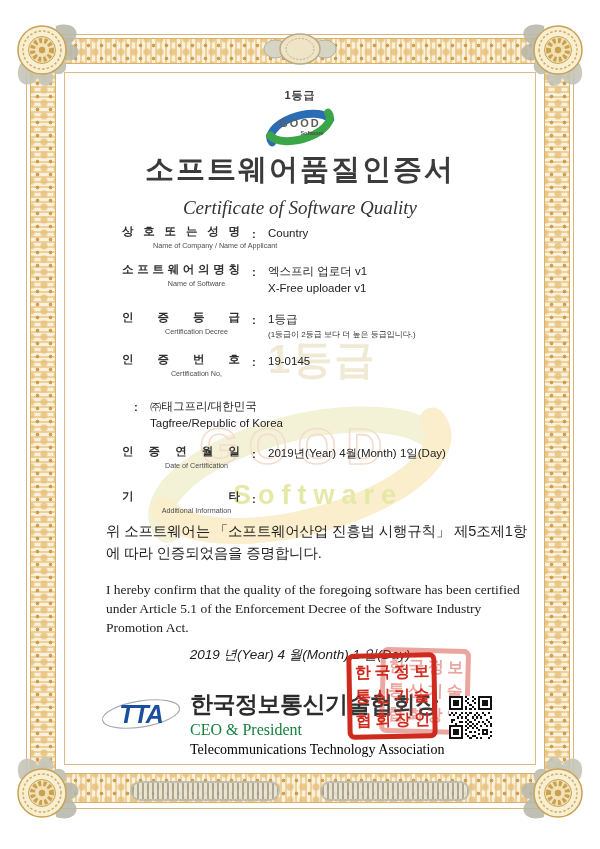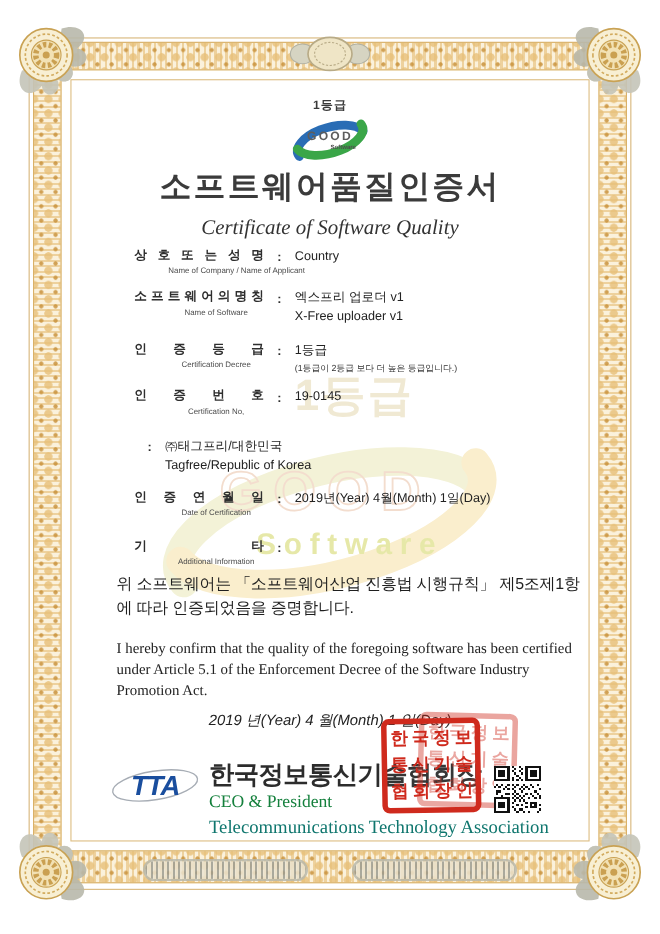--- a/index.html
+++ b/index.html
@@ -86,22 +86,22 @@
   .date-line { position:absolute; top:629px; left:0; width:100%; text-align:center;
     font-size:13.5px; color:#222; font-style:italic;margin-top:17px; }
 
   
   .issuer { position:absolute; top:692px; left:100px; display:flex; align-items:flex-start; }
   .issuer-text { margin-left:8px; }
   .issuer-name { font-size:23px; font-weight:bold; color:#2c2c2c; letter-spacing:-0.5px;
     line-height:1.1; }
   .issuer-ceo { font-family:"Liberation Serif","DejaVu Serif",serif; font-size:16px;
     color:#15803d; margin-top:4px; }
-  .issuer-org { font-family:"Liberation Serif","DejaVu Serif",serif; font-size:17px;
-    color:#0f766e; margin-top:3px; }
+  .issuer-org { font-family:"Liberation Serif","DejaVu Serif",serif; font-size:14px;
+    color:#000000; margin-top:3px; }
 
   
   .seal { position:absolute; width:90px; height:86px; border:5px solid #cf2a1d;
     border-radius:7px; display:grid; grid-template-columns:repeat(4,1fr);
     align-content:space-around; justify-items:center; padding:2px 1px;
     color:#cf2a1d; font-weight:bold; font-size:16px; line-height:1; letter-spacing:-1px;
     z-index:3; background:rgba(255,255,255,0.04); }
   .seal-front { left:347px; top:653px; transform:rotate(-1deg); }
   .seal-ghost { left:380px; top:648px; opacity:.42; transform:rotate(1.5deg); }
   .qr { position:absolute; left:449px; top:696px; width:43px; height:43px; z-index:3; }

